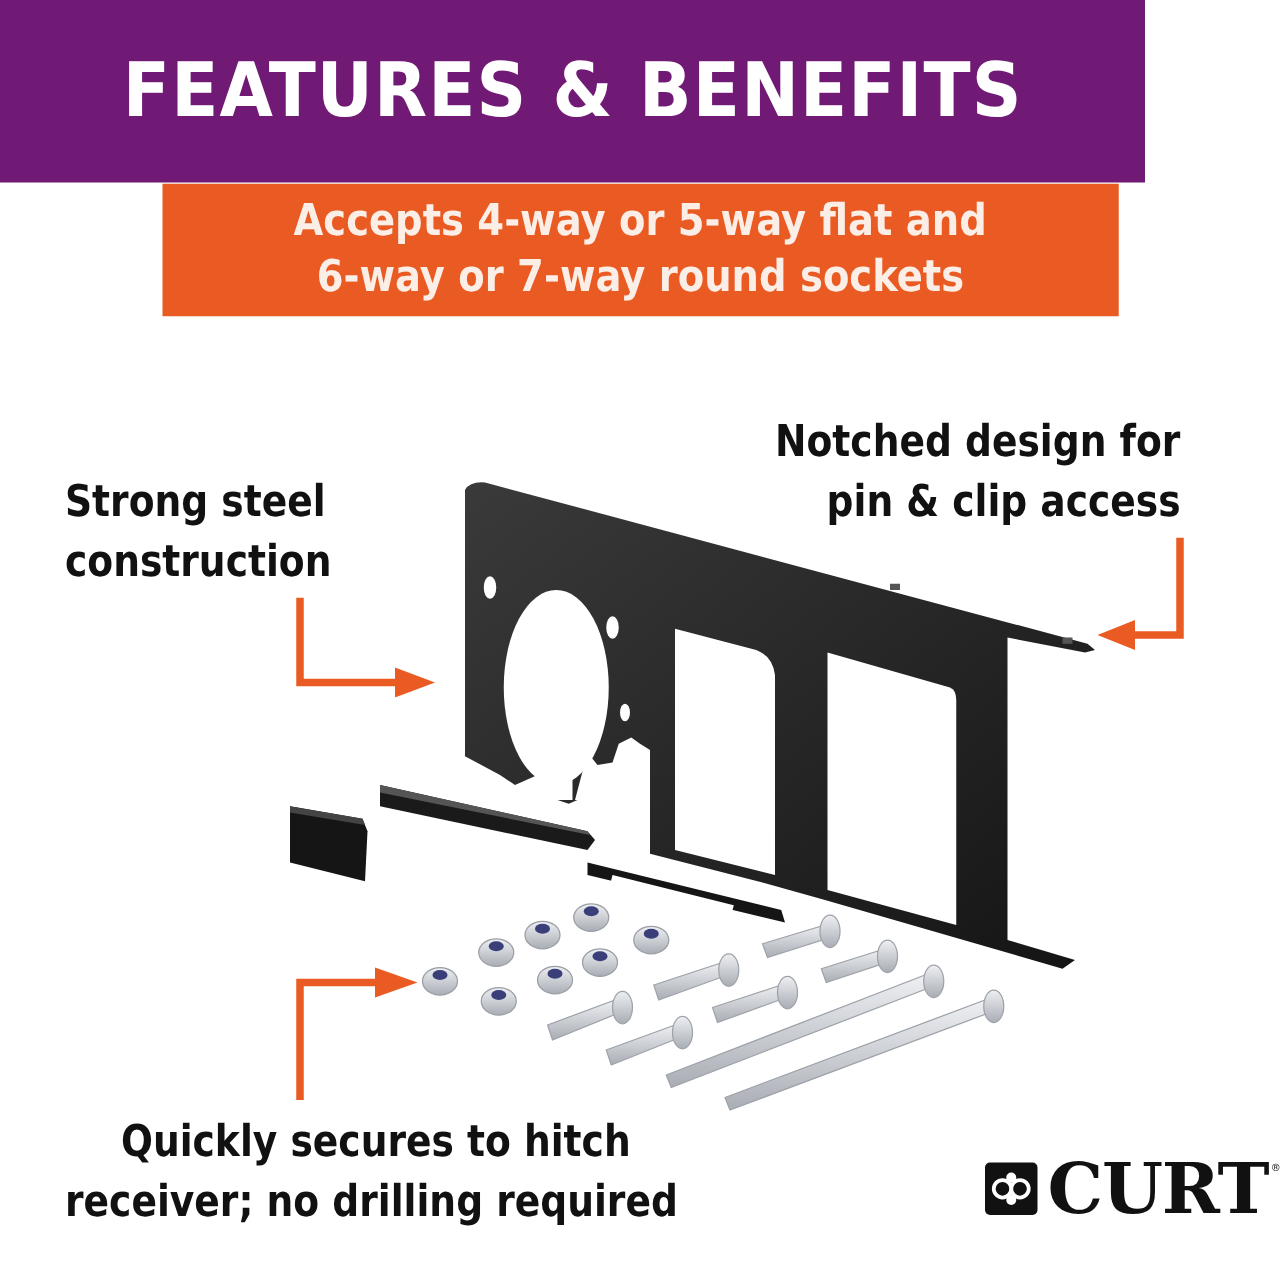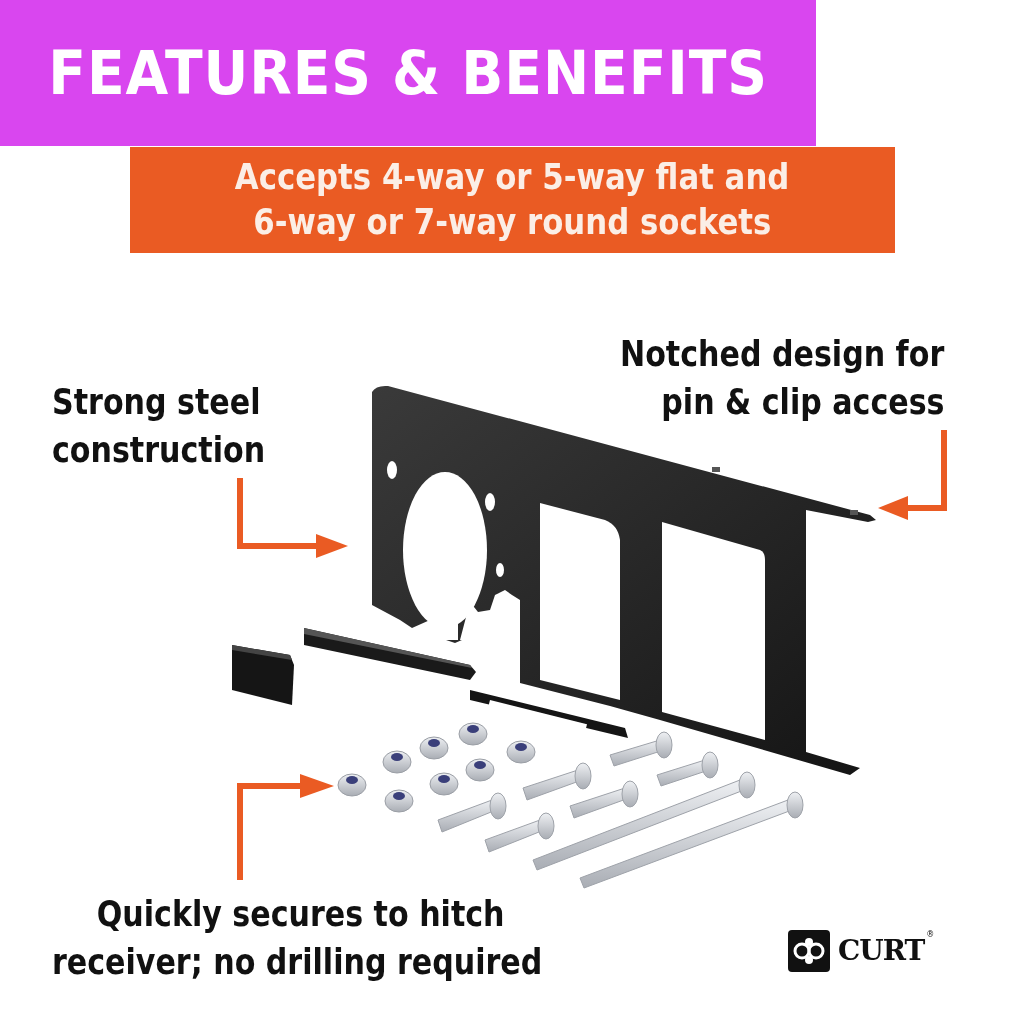--- a/index.html
+++ b/index.html
@@ -1,32 +1,32 @@
 <!DOCTYPE html>
 <html><head>
 <meta charset="utf-8">
 <style>
   html, body { margin: 0; padding: 0; }
   body { width: 1024px; height: 1024px; background: #ffffff; position: relative; overflow: hidden;
          font-family: "DejaVu Sans", sans-serif; }
-  .header { position: absolute; left: 0; top: 0; width: 816px; height: 146px; background: #d946ef;
+  .header { position: absolute; left: 0; top: 0; width: 916px; height: 146px; background: #701a75;
             display: flex; align-items: center; justify-content: center; }
   .header-title { color: #ffffff; font-family: "DejaVu Sans", sans-serif; font-weight: bold;
                   font-size: 60px; letter-spacing: 1px; transform: scaleX(0.92); }
   .banner { position: absolute; left: 130px; top: 147px; width: 765px; height: 106px; background: #ea5b23;
             display: flex; flex-direction: column; align-items: center; justify-content: center; }
   .banner-line { color: #fbeee6; font-family: "DejaVu Sans", sans-serif; font-weight: bold; font-size: 35px;
                  line-height: 45px; transform: scaleX(0.88); white-space: nowrap; }
   .callout { position: absolute; font-family: "DejaVu Sans", sans-serif; font-weight: bold; color: #111111;
              font-size: 35px; line-height: 48px; white-space: nowrap; transform-origin: left top; transform: scaleX(0.86); }
   .arrow { position: absolute; }
   .diagram { position: absolute; left: 0; top: 0; width: 1024px; height: 1024px; }
   .logo { position: absolute; left: 788px; top: 930px; display: flex; align-items: center; }
   .logo-mark { width: 42px; height: 42px; background: #111; border-radius: 4px; position: relative; }
-  .logo-text { font-family: "DejaVu Serif", serif; font-weight: bold; font-size: 28px; color: #111; margin-left: 8px;
+  .logo-text { font-family: "DejaVu Serif", serif; font-weight: bold; font-size: 56px; color: #111; margin-left: 8px;
                letter-spacing: -1px; line-height: 42px; }
   .logo-reg { font-size: 8px; color: #111; align-self: flex-start; margin-left: 2px; }
 </style>
 </head>
 <body>
 
 <div class="header">
   <div class="header-title">FEATURES &amp; BENEFITS</div>
 </div>
 

